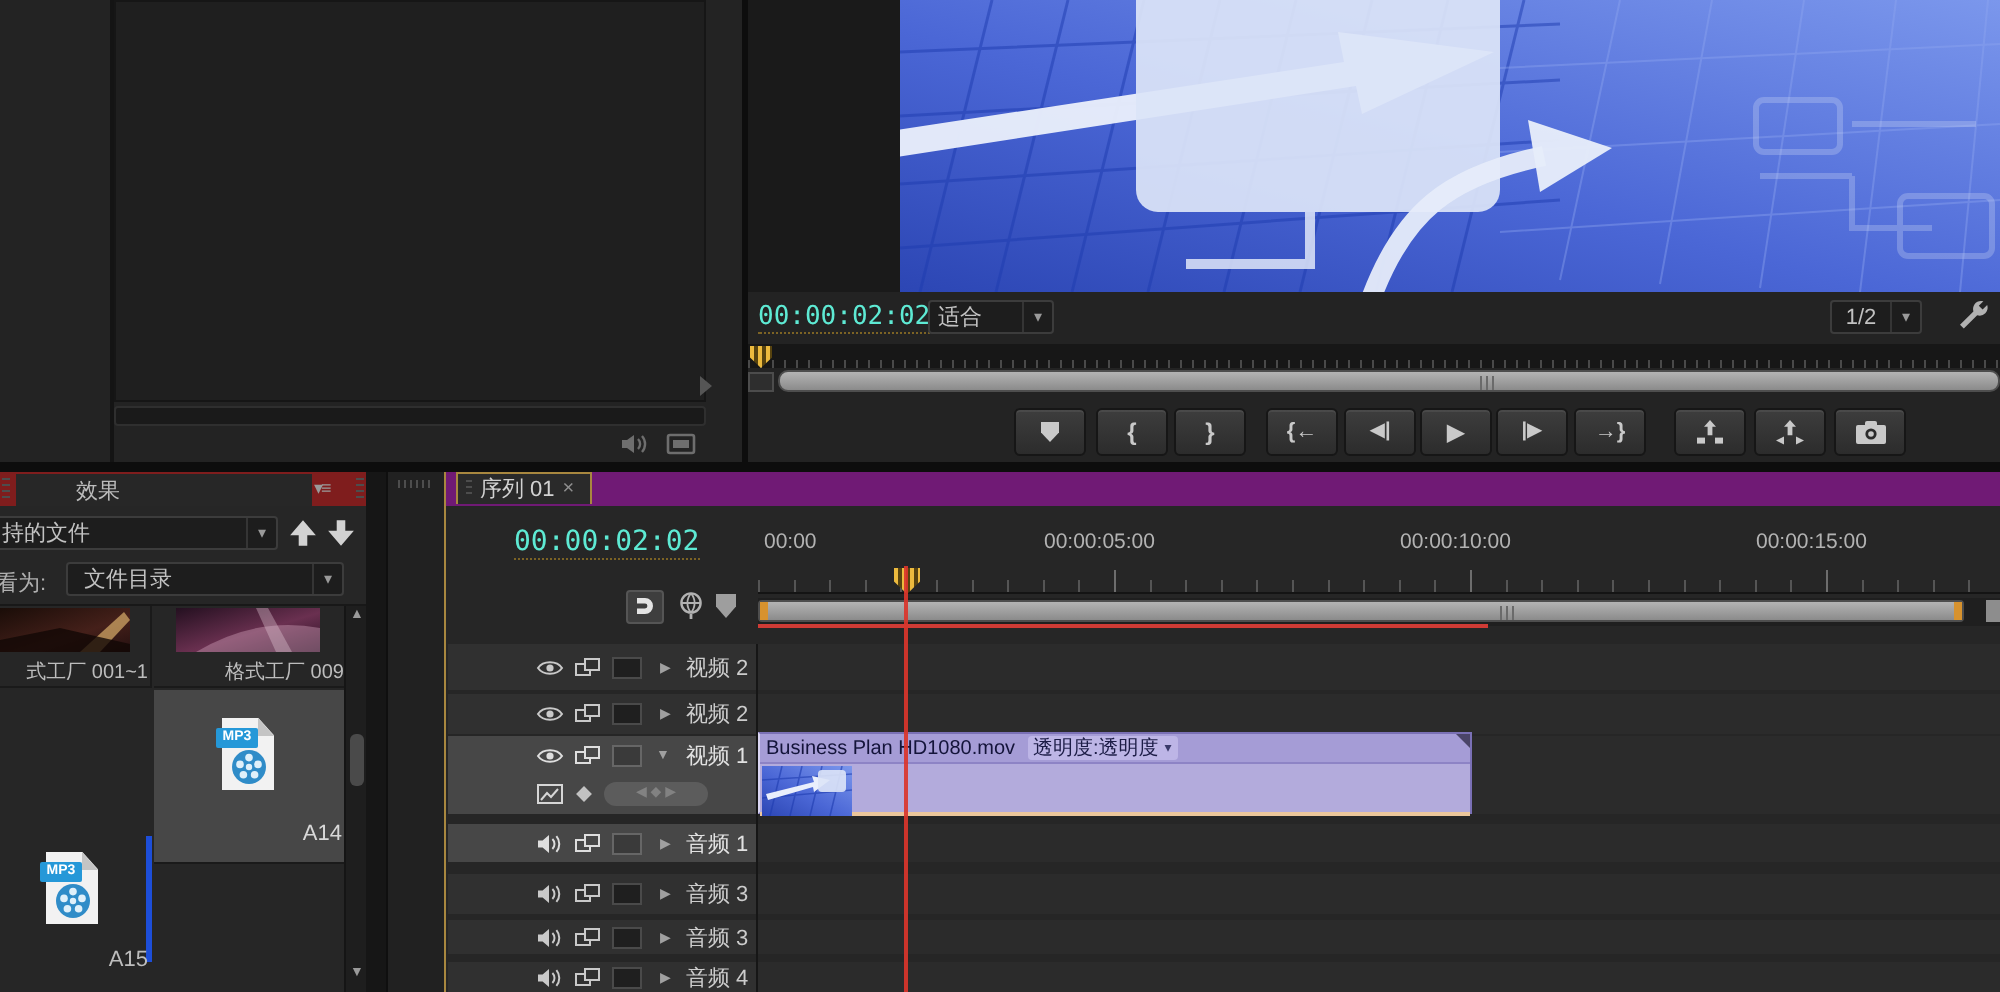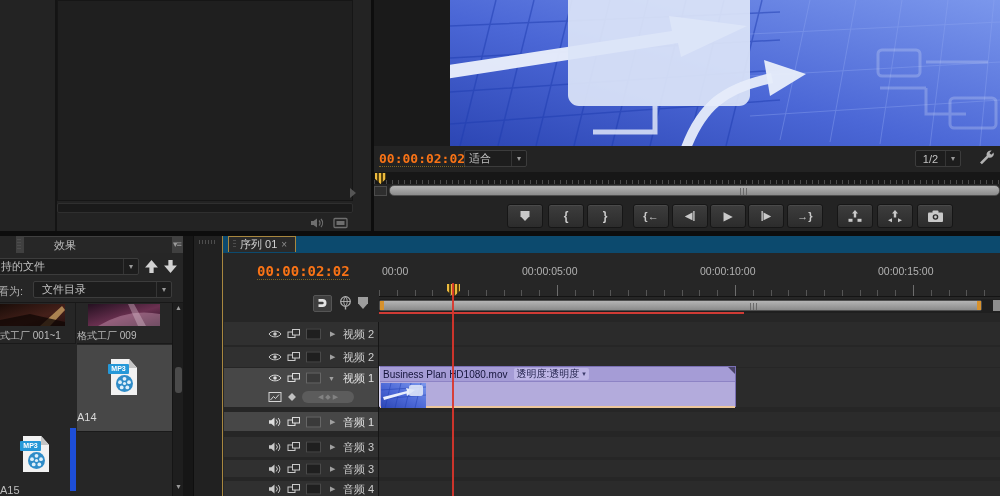--- a/index.html
+++ b/index.html
@@ -8,38 +8,38 @@
   -webkit-font-smoothing:antialiased}
 .abs{position:absolute}
 .stage{position:relative;width:1000px;height:496px;background:#101010}
 
 
 .panel{position:absolute;background:#242424}
 .dd{position:absolute;height:17px;background:#1d1d1d;border:1px solid #3c3c3c;
   border-radius:2px;font-size:11px;color:#c2c2c2;display:flex;align-items:center}
 .dd .txt{flex:1;padding:0 4px;white-space:nowrap;overflow:hidden}
 .dd .arr{width:15px;text-align:center;font-size:8px;color:#9a9a9a;border-left:1px solid #353535;line-height:15px}
-.tc{font-family:"DejaVu Sans Mono","Liberation Mono",monospace;font-weight:bold;
-  color:#f97316;border-bottom:1px dotted #7c6324;letter-spacing:0px}
+.tc{font-family:"DejaVu Sans Mono","Liberation Mono",monospace;font-weight:normal;
+  color:#5eead4;border-bottom:1px dotted #7c6324;letter-spacing:0px}
 .grip{position:absolute;width:4px;background:repeating-linear-gradient(180deg,#4d4d4d 0 1px,transparent 1px 3px)}
 .hgrip{position:absolute;height:4px;background:repeating-linear-gradient(90deg,#4d4d4d 0 1px,transparent 1px 3px)}
 
 
 .tbtn{position:absolute;top:204px;width:36px;height:24px;border:1px solid #161616;border-radius:3px;
   background:linear-gradient(#3d3d3d,#2c2c2c);color:#c9c9c9;display:flex;align-items:center;justify-content:center;
   font-size:12px;font-weight:bold;box-shadow:inset 0 1px 0 rgba(255,255,255,.07)}
 .tbtn span{line-height:1}
 
 
 .tool{position:absolute;left:196px;width:24px;height:18px;display:flex;align-items:center;justify-content:center}
 .tool.sel{background:#3f3f3f;border:1px solid #555;border-radius:2px;height:22px}
 .tool svg{display:block}
 
 
-.cell-label{position:absolute;font-size:11px;color:#bdbdbd;text-align:left}
+.cell-label{position:absolute;font-size:11px;color:#bdbdbd;text-align:right}
 .mp3icon{position:absolute;width:32px;height:40px}
 .mp3icon .page{position:absolute;left:3px;top:0;width:26px;height:36px;background:#f2f2f2;
   clip-path:polygon(0 0,70% 0,100% 24%,100% 100%,0 100%)}
 .mp3icon .fold{position:absolute;left:21px;top:0;width:8px;height:9px;background:#c4c4c4;
   clip-path:polygon(0 0,100% 100%,0 100%)}
 .mp3icon .badge{position:absolute;left:0;top:5px;width:21px;height:10px;background:#2598d8;color:#fff;
   font-size:7px;font-weight:bold;text-align:center;line-height:10px;border-radius:1px}
 .mp3icon svg{position:absolute;left:7px;top:15px}
 
 
@@ -204,21 +204,21 @@
           <circle cx="8.5" cy="8" r="2.8" fill="#2b2b2b"></circle>
           <circle cx="8.5" cy="8" r="1.4" fill="#c9c9c9"></circle>
         </svg>
     </div>
   </div>
 
   <div class="abs" style="left:0;top:231px;width:1000px;height:5px;background:#0d0d0d"></div>
 
   <div class="panel" style="left:0;top:236px;width:183px;height:260px;background:#262626">
 
-    <div class="abs" style="left:16px;top:0;width:183px;height:17px;background:#404040">
+    <div class="abs" style="left:0;top:0;width:183px;height:17px;background:#7f1d1d">
       <span class="grip" style="left:1px;top:3px;height:11px"></span>
       <div class="abs" style="left:8px;top:1px;width:148px;height:16px;background:#272727;font-size:11px;color:#bcbcbc;padding:1px 0 0 30px"><span>效果</span></div>
       <span class="abs" style="left:157px;top:3px;font-size:9px;color:#9a9a9a;letter-spacing:-1px">▾≡</span>
       <span class="grip" style="left:178px;top:3px;height:11px"></span>
     </div>
 
     <div class="dd" style="left:-4px;top:22px;width:143px">
       <span class="txt">持的文件</span>
       <span class="arr">▾</span>
     </div>
@@ -282,21 +282,21 @@
             <circle cx="14" cy="8.2" r="1.9" fill="#dff0fa"></circle>
             <circle cx="12.3" cy="13.4" r="1.9" fill="#dff0fa"></circle>
             <circle cx="6.7" cy="13.4" r="1.9" fill="#dff0fa"></circle>
             <circle cx="5" cy="8.2" r="1.9" fill="#dff0fa"></circle>
             <circle cx="9.5" cy="9.5" r="1.6" fill="#dff0fa"></circle>
           </svg>
       </div>
       <span class="cell-label" style="left:0;top:66px;width:94px;color:#d8d8d8">A14</span>
     </div>
 
-    <div class="abs" style="left:0;top:192px;width:76px;height:63px;border-right:6px solid #1d4ed8">
+    <div class="abs" style="left:0;top:182px;width:76px;height:63px;border-right:3px solid #1d4ed8">
       <div class="mp3icon" style="left:20px;top:8px">
         <div class="page"></div>
           <div class="fold"></div>
         <div class="badge">MP3</div>
         <svg width="19" height="19" viewBox="0 0 19 19">
             <circle cx="9.5" cy="9.5" r="8.5" fill="#2f8cc8"></circle>
             <circle cx="9.5" cy="4.8" r="1.9" fill="#dff0fa"></circle>
             <circle cx="14" cy="8.2" r="1.9" fill="#dff0fa"></circle>
             <circle cx="12.3" cy="13.4" r="1.9" fill="#dff0fa"></circle>
             <circle cx="6.7" cy="13.4" r="1.9" fill="#dff0fa"></circle>
@@ -383,21 +383,21 @@
     <div class="tool" style="top:189px">
       <svg width="14" height="14" viewBox="0 0 14 14">
           <circle cx="5.8" cy="5.8" r="4" fill="none" stroke="#c9c9c9" stroke-width="1.3"></circle>
           <path d="M8.8 8.8 L13 13" stroke="#c9c9c9" stroke-width="1.6"></path>
         </svg>
     </div>
   </div>
 
   <div class="panel" style="left:222px;top:236px;width:778px;height:260px;background:#262626;border-left:1px solid #a8873f">
 
-    <div class="abs" style="left:0;top:0;width:778px;height:17px;background:#0c4a6e">
+    <div class="abs" style="left:0;top:0;width:778px;height:17px;background:#701a75">
       <div class="abs" style="left:5px;top:0;width:68px;height:16px;background:#2a2a2a;border:1px solid #a8873f;border-bottom:none;display:flex;align-items:center;gap:4px;padding:0 4px;font-size:11px;color:#d2d2d2">
         <span class="grip" style="position:static;height:9px;width:3px"></span>
         <span style="white-space:nowrap">序列 01</span>
         <span style="color:#8f8f8f;font-size:10px">×</span>
       </div>
     </div>
 
     <span class="abs tc" style="left:34px;top:27px;font-size:14px">00:00:02:02</span>
     <div class="abs" style="left:90px;top:59px;width:19px;height:17px;background:#3e3e3e;border:1px solid #555;border-radius:2px">
       <svg width="14" height="14" viewBox="0 0 14 14" style="position:absolute;left:1px;top:0;transform:rotate(-90deg)">

